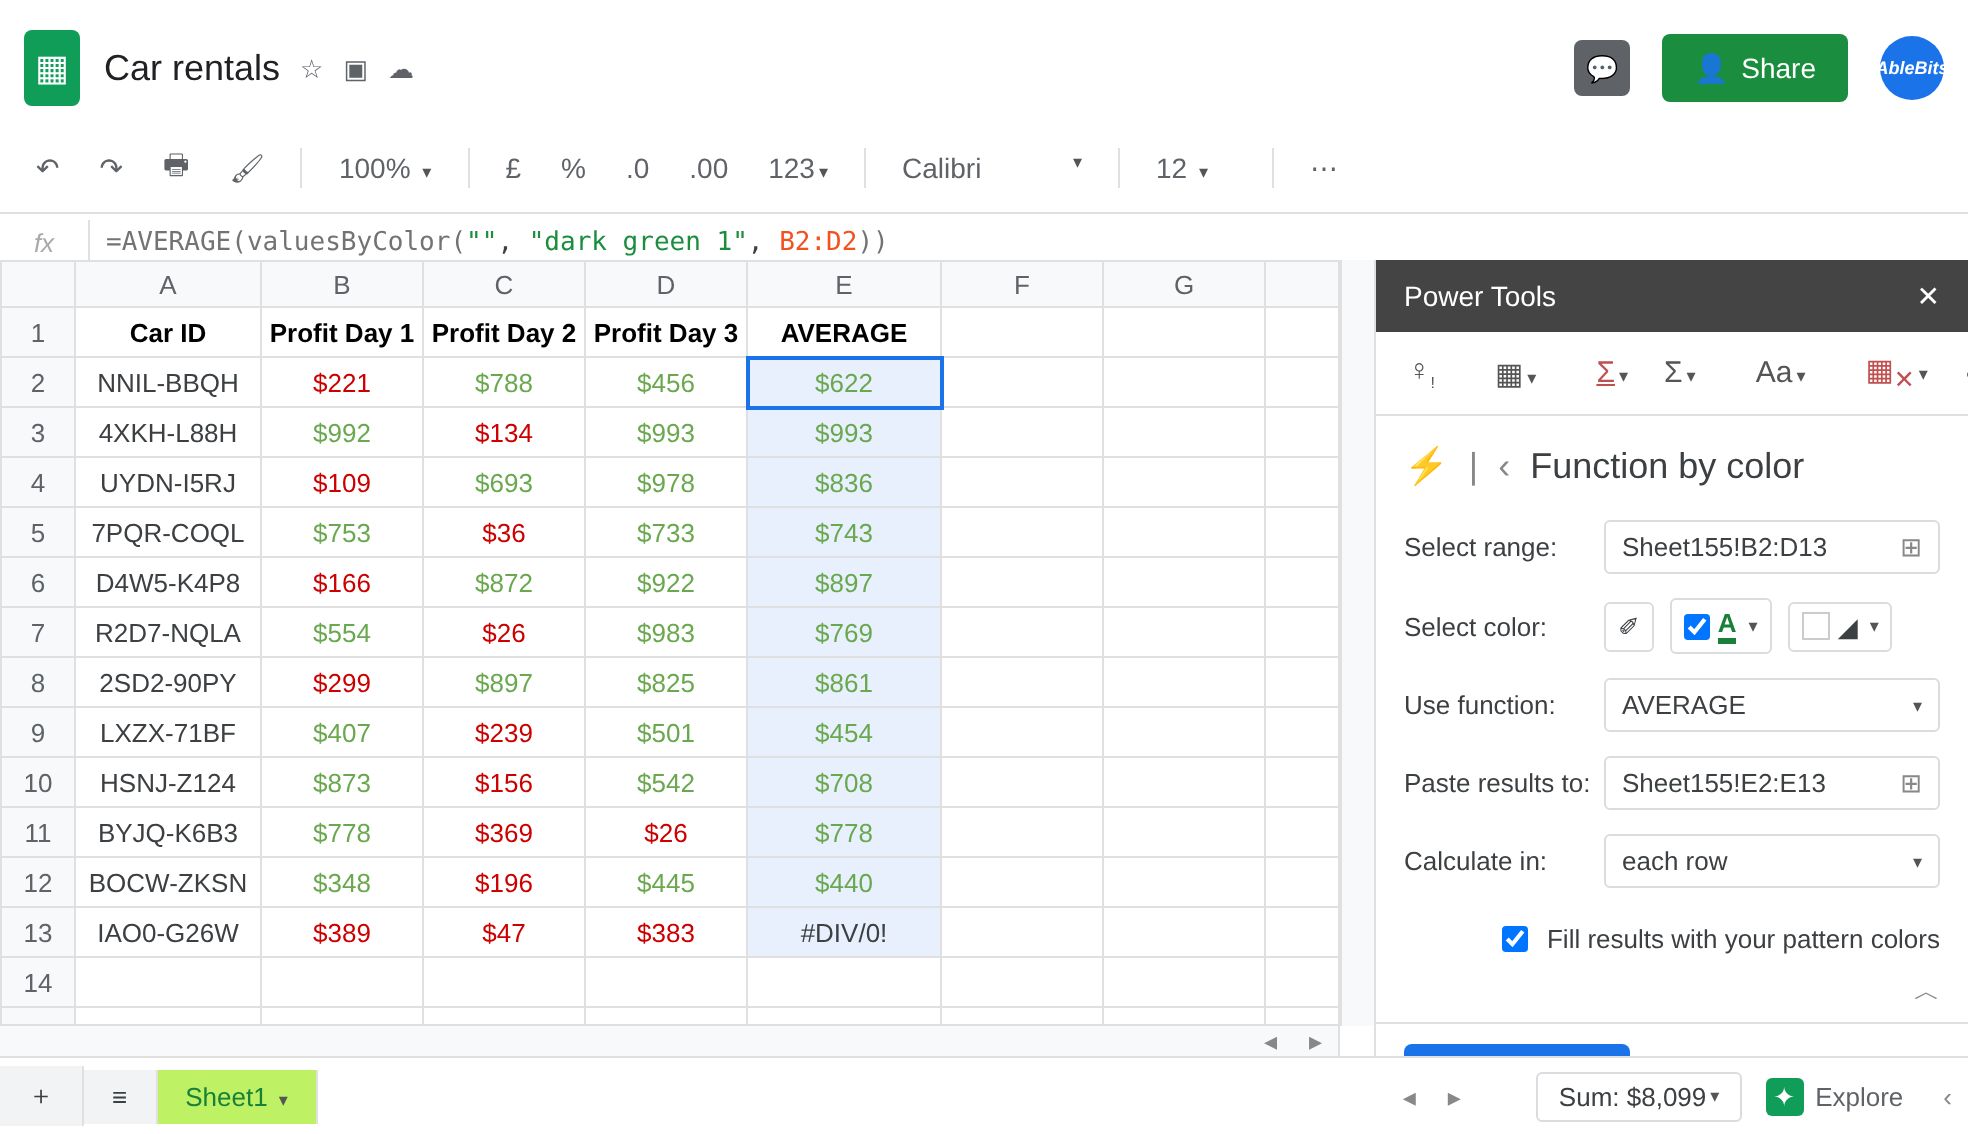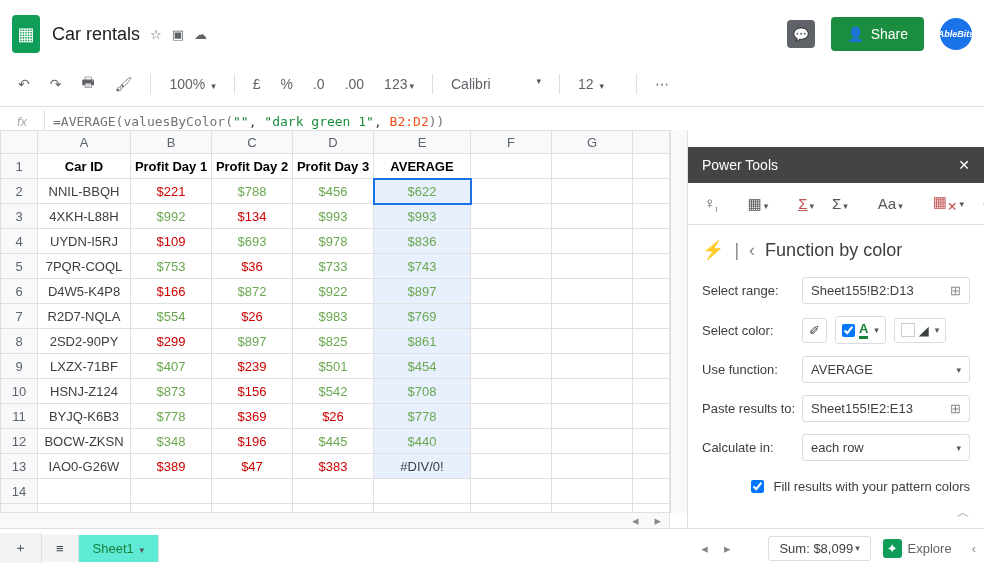--- a/index.html
+++ b/index.html
@@ -31,37 +31,37 @@
 table.grid .colh{height:22px;}
 .colA{width:92px;} .colB{width:80px;} .colC{width:80px;} .colD{width:80px;} .colE{width:96px;} .colF{width:80px;} .colG{width:80px;} .colH{width:36px;}
 .bold{font-weight:bold;color:#000;}
 .red{color:#cc0000;}
 .green{color:#6aa84f;}
 .sel{background:#e8f0fe;}
 .sel-border{outline:2px solid #1a73e8;outline-offset:-1px;}
 .scroll-h{position:absolute;bottom:0;left:0;right:18px;height:16px;background:#f8f9fa;border-top:1px solid #e0e0e0;}
 .scroll-v{position:absolute;right:0;top:0;bottom:16px;width:16px;background:#f8f9fa;border-left:1px solid #e0e0e0;}
 .side{width:296px;border-left:1px solid #e0e0e0;display:flex;flex-direction:column;background:#fff;position:relative;}
-.side-hdr{background:#444;color:#fff;padding:10px 14px;font-size:14px;display:flex;justify-content:space-between;align-items:center;margin-top:17px;}
+.side-hdr{background:#444;color:#fff;padding:10px 14px;font-size:14px;display:flex;justify-content:space-between;align-items:center;}
 .side-tb{display:flex;align-items:center;padding:6px 10px;border-bottom:1px solid #e0e0e0;gap:6px;color:#555;}
 .side-tb .stbtn{padding:4px 6px;border-radius:2px;cursor:pointer;font-size:15px;position:relative;}
 .side-tb .ssep{width:1px;height:20px;background:#e0e0e0;margin:0 3px;}
 .side-title{display:flex;align-items:center;padding:14px 14px 10px 14px;font-size:18px;color:#3c4043;gap:10px;}
 .side-body{padding:6px 14px;flex:1;}
 .frow{display:flex;align-items:center;margin-bottom:12px;font-size:13px;}
 .frow .flab{width:100px;color:#3c4043;}
 .finput{flex:1;border:1px solid #dadce0;border-radius:3px;padding:5px 8px;font-size:13px;color:#3c4043;display:flex;align-items:center;justify-content:space-between;cursor:pointer;}
 .finput .grid-ic{color:#888;}
 .checkbox-row{display:flex;align-items:center;gap:6px;padding:4px 0 8px 0;font-size:13px;justify-content:flex-end;}
 .side-foot{border-top:1px solid #e0e0e0;padding:10px 14px;display:flex;align-items:center;gap:10px;}
 .insert-btn{background:#1a73e8;color:#fff;border:none;border-radius:4px;padding:9px 14px;font-size:14px;font-weight:500;cursor:pointer;}
 .ablebits{font-size:18px;color:#555;letter-spacing:0.5px;}
 .bottom{position:absolute;bottom:0;left:0;right:0;height:38px;border-top:1px solid #e0e0e0;display:flex;align-items:center;background:#fff;}
 .tab{background:#f1f3f4;padding:6px 14px;font-size:13px;cursor:pointer;border-right:1px solid #e0e0e0;}
-.tab.active{background:#5eead4;color:#188038;font-weight:500;}
+.tab.active{background:#bef264;color:#188038;font-weight:500;}
 .bottom .mid{flex:1;}
 .explore-btn{border:none;background:none;display:flex;align-items:center;gap:6px;font-size:13px;color:#5f6368;padding:6px 12px;cursor:pointer;}
 .color-pick{display:flex;align-items:center;gap:8px;}
 .cp-box{border:1px solid #dadce0;border-radius:3px;padding:4px 6px;display:flex;align-items:center;gap:4px;cursor:pointer;}
 .chev{color:#888;padding:0 8px;cursor:pointer;}
 .tinyarrow{font-size:9px;color:#555;margin-left:2px;}
 </style>
 </head>
 <body>
 

